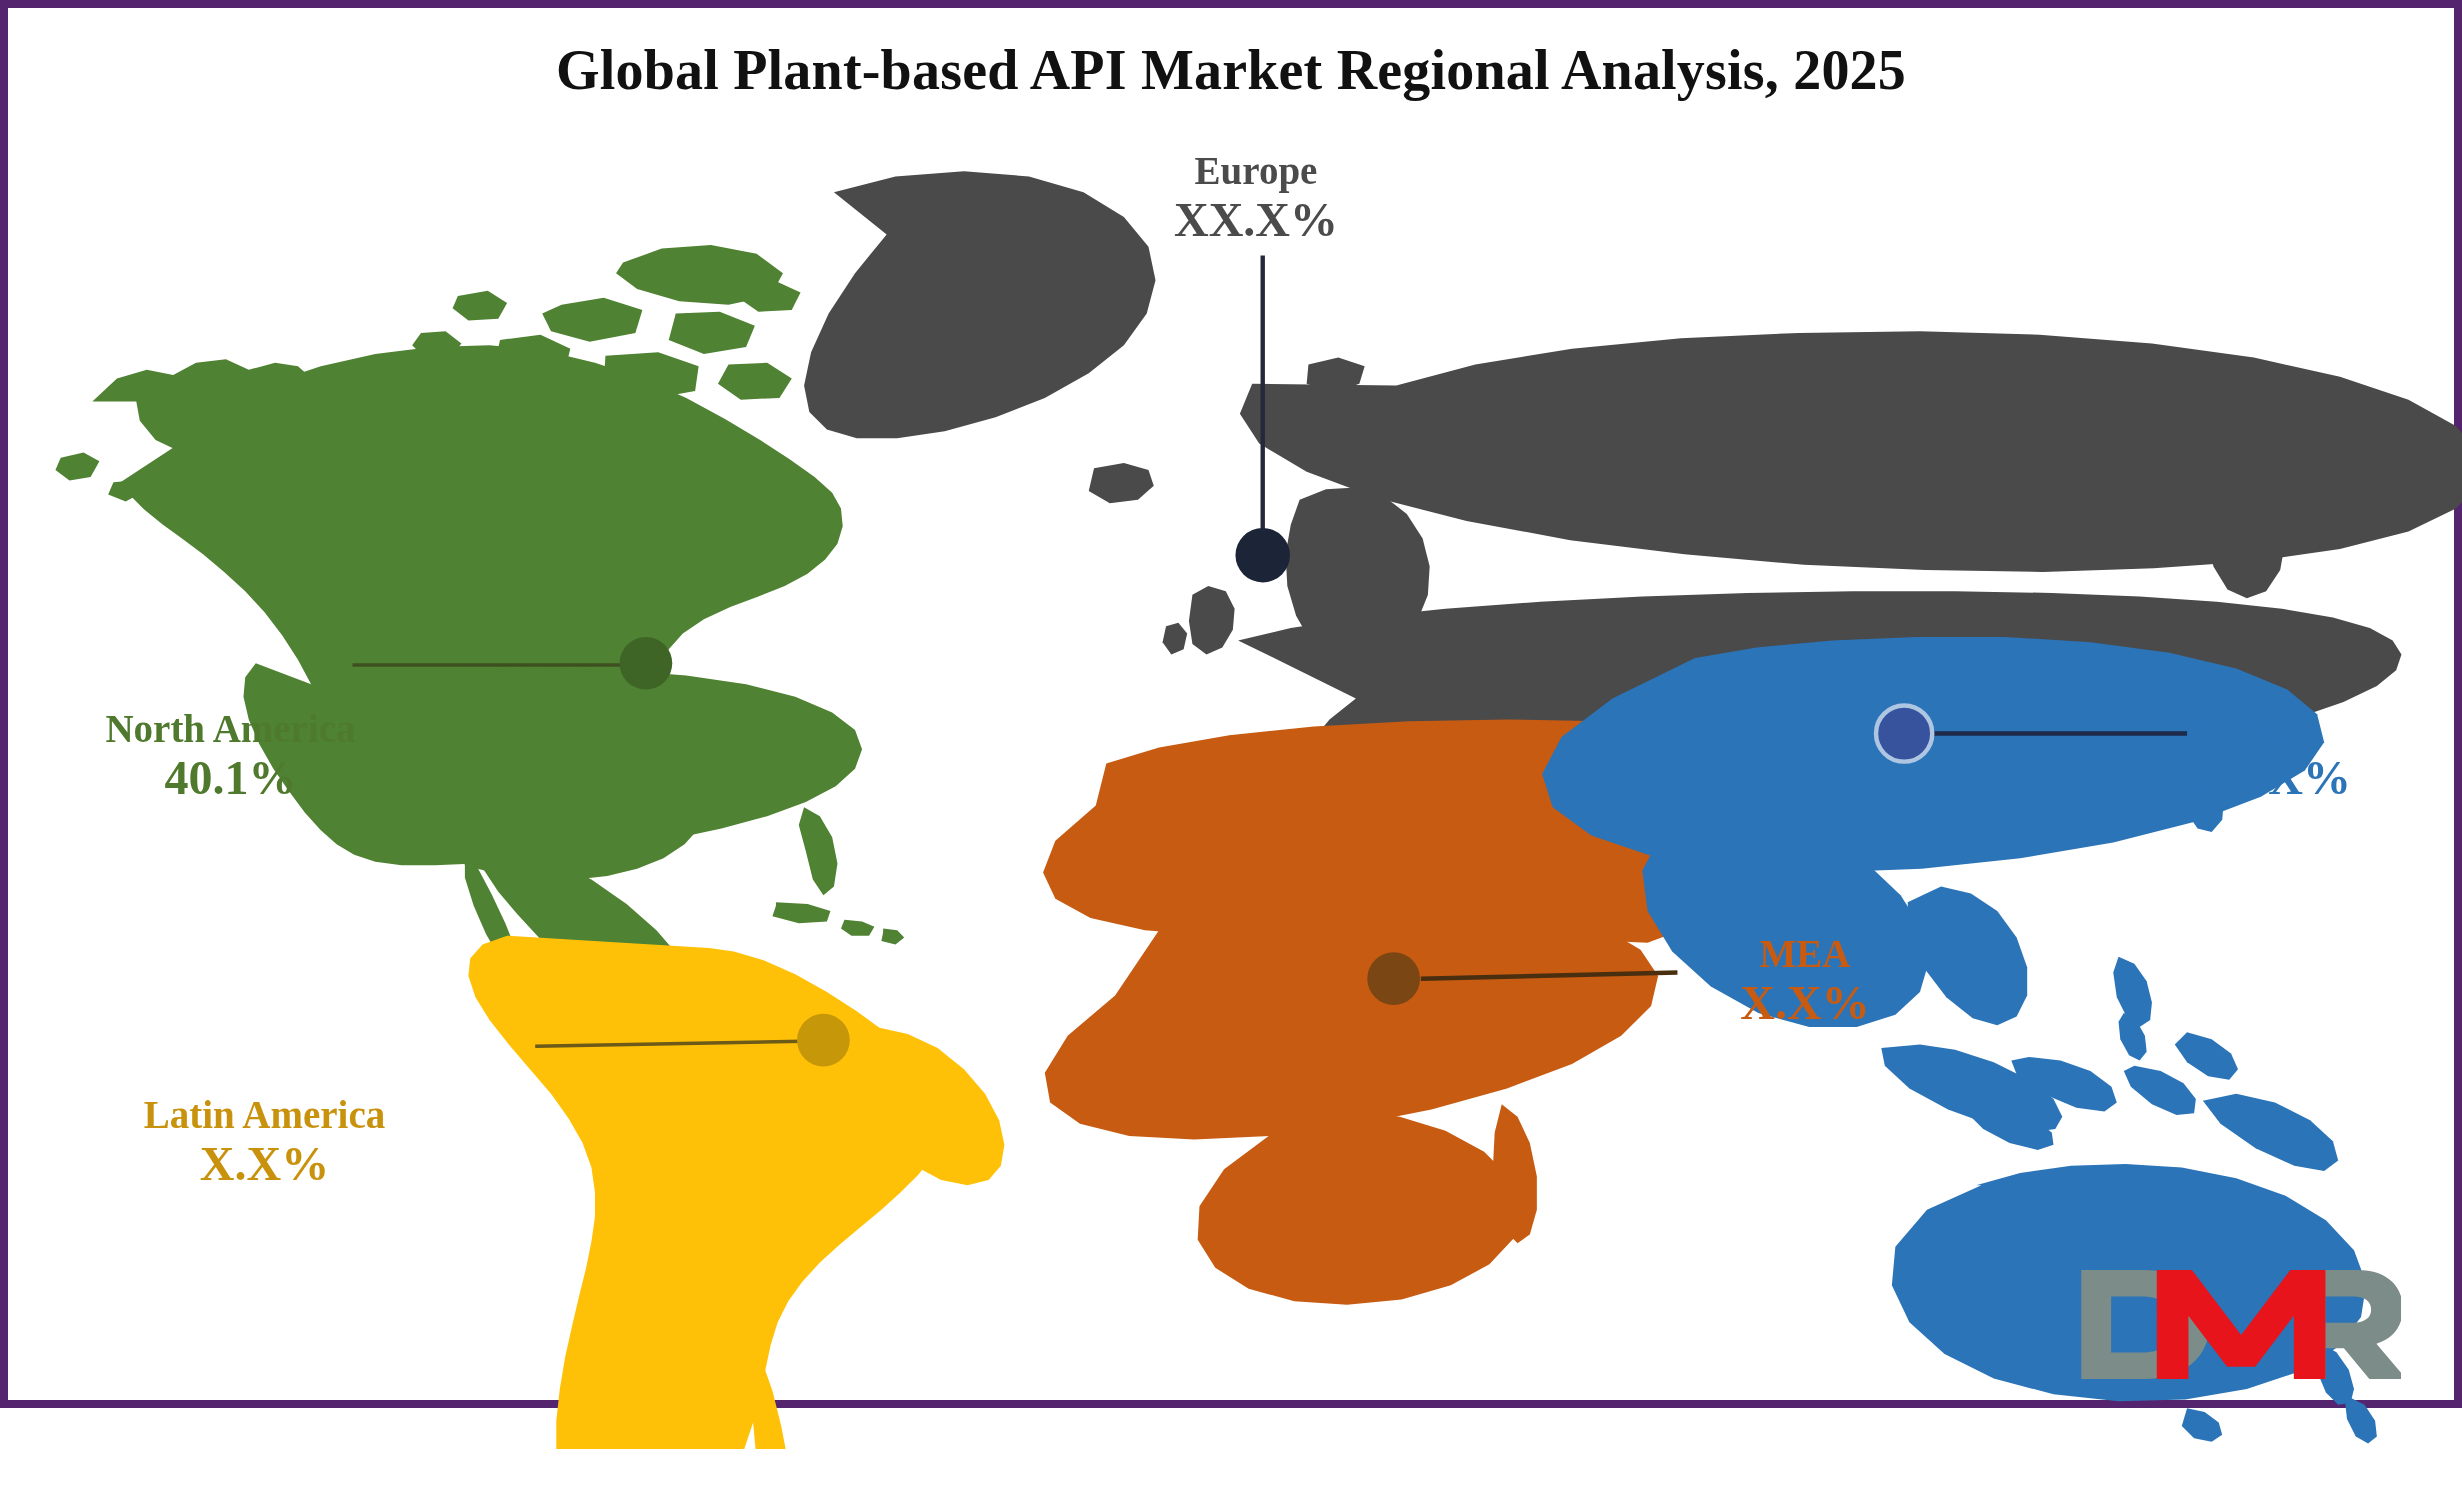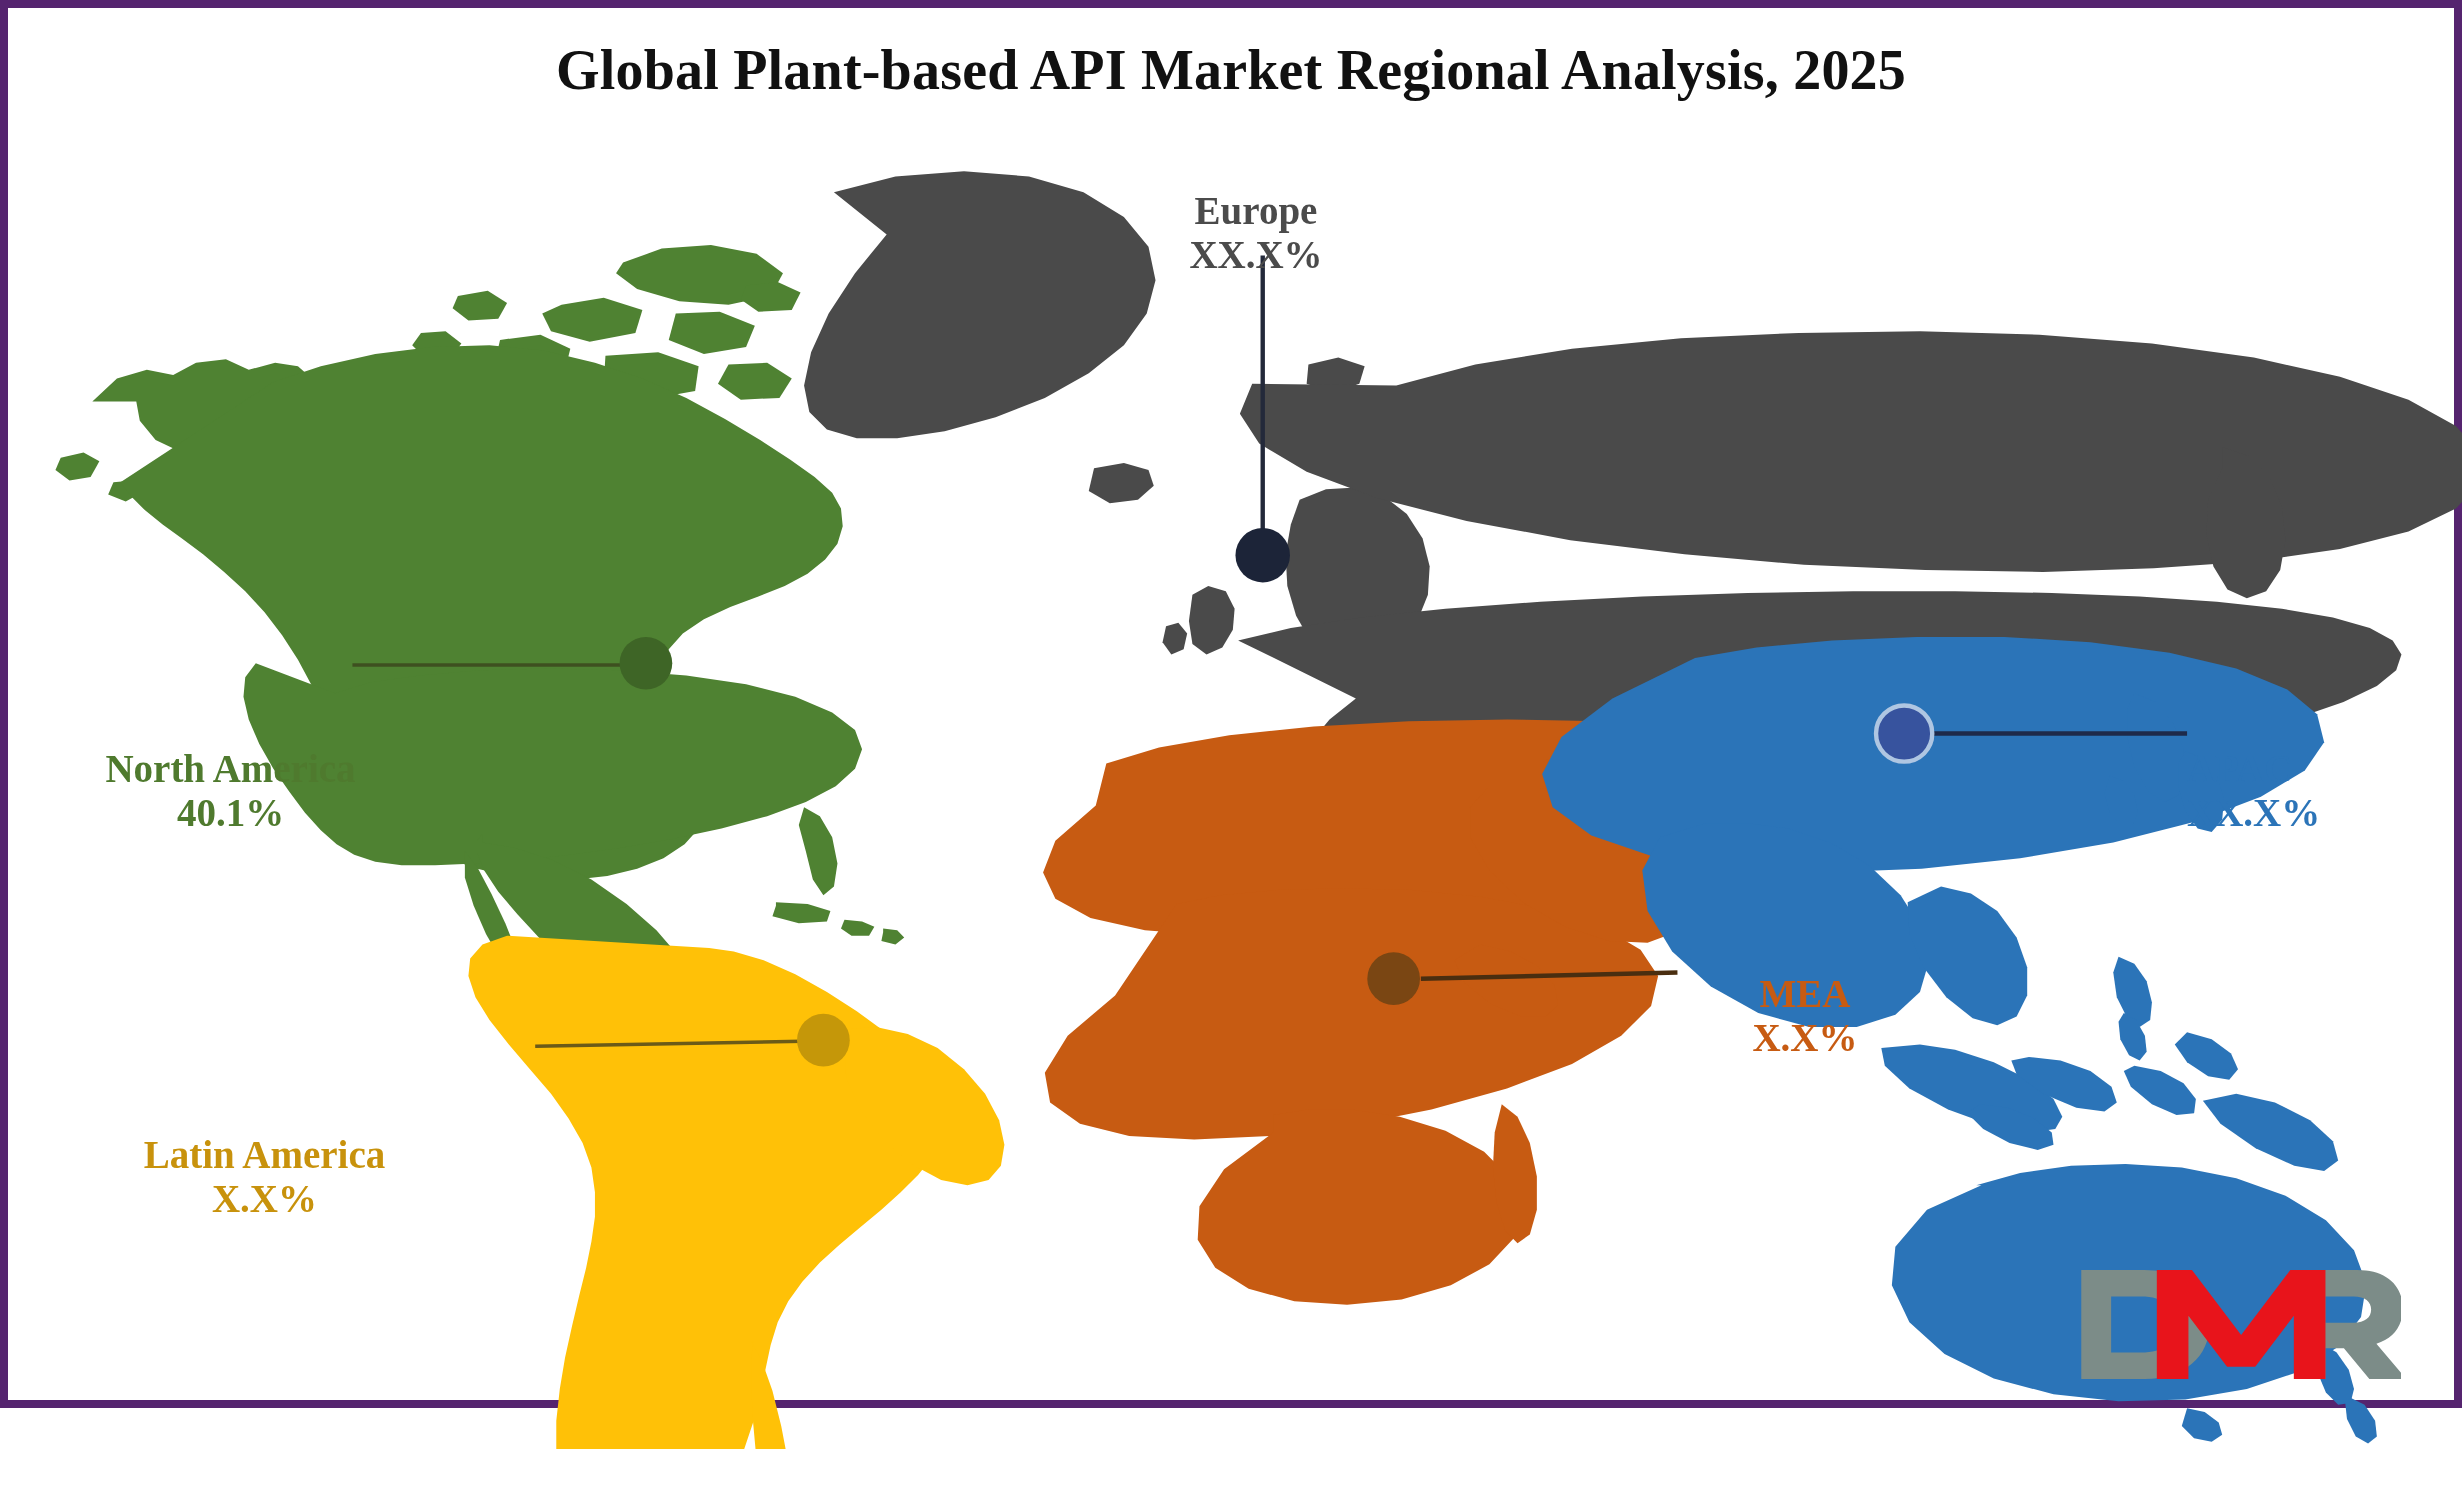--- a/index.html
+++ b/index.html
@@ -25,22 +25,22 @@
     white-space:nowrap;
   }
   #map-wrap{
     position:absolute;
     left:0;top:105px;
     width:2462px;height:1336px;
   }
   svg#world{display:block;width:2462px;height:1336px;}
 
   .lbl{position:absolute;text-align:center;font-weight:bold;line-height:1.12;white-space:nowrap;}
-  .lbl .nm{display:block;font-size:39px;margin-top:40px;}
-  .lbl .pc{display:block;font-size:39px;}
+  .lbl .nm{display:block;font-size:39px;}
+  .lbl .pc{display:block;font-size:48px;}
 
   #lbl-na   {left:29px; top:699px;  width:387px; color:#4F7A2E;}
   #lbl-la   {left:63px; top:1085px; width:387px; color:#C8920C;}
   #lbl-eu   {left:1072px;top:141px; width:352px; color:#4B4B4B;}
   #lbl-apac {left:2179px;top:699px; width:316px; color:#2B74B8; text-align:left;}
   #lbl-mea  {left:1652px;top:924px;width:290px; color:#C75B12; text-align:center;}
 
   #logo{
     position:absolute;right:53px;bottom:14px;
     width:325px;height:123px;

